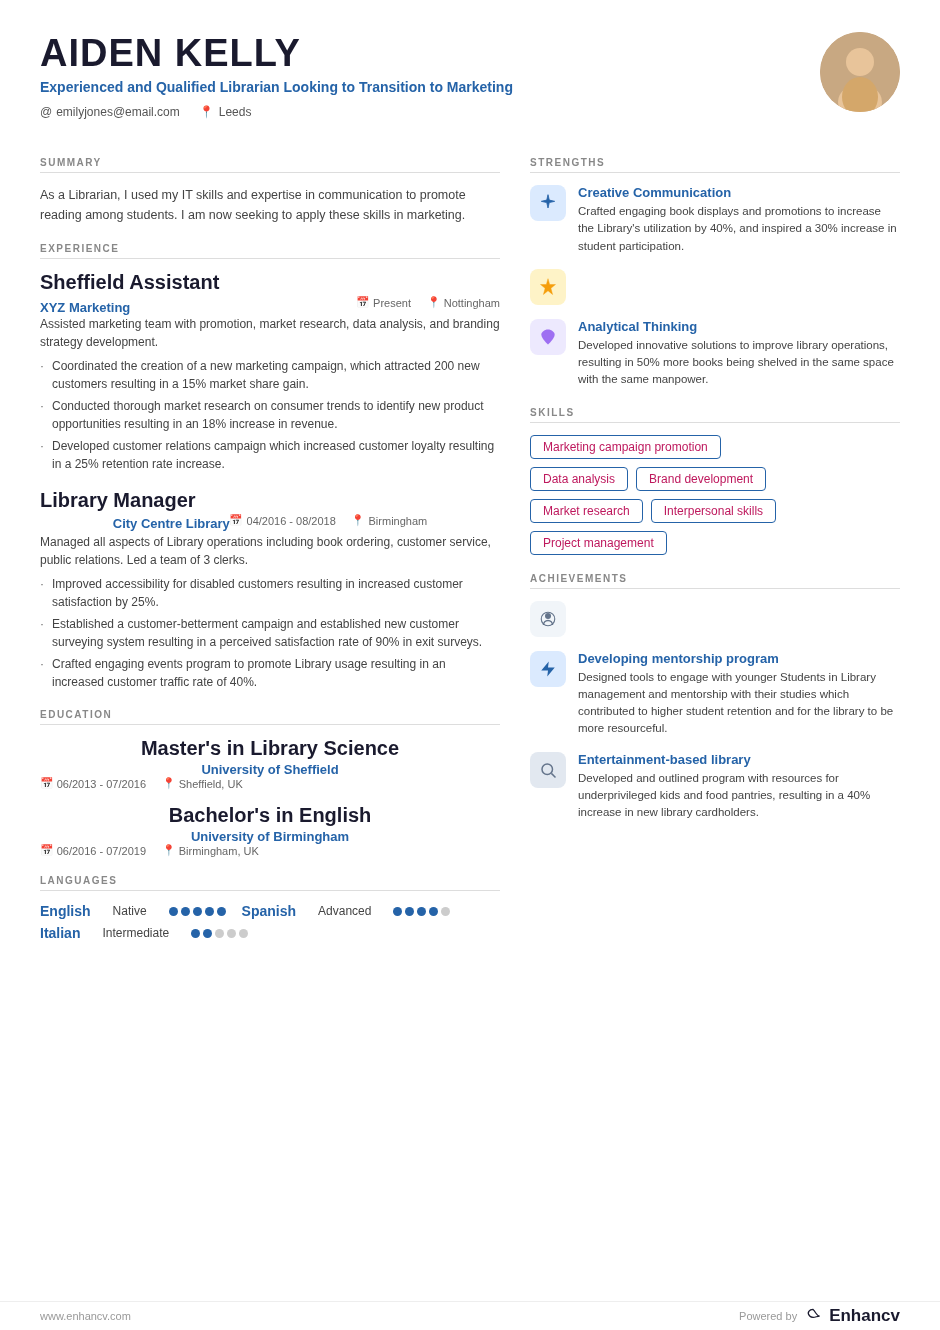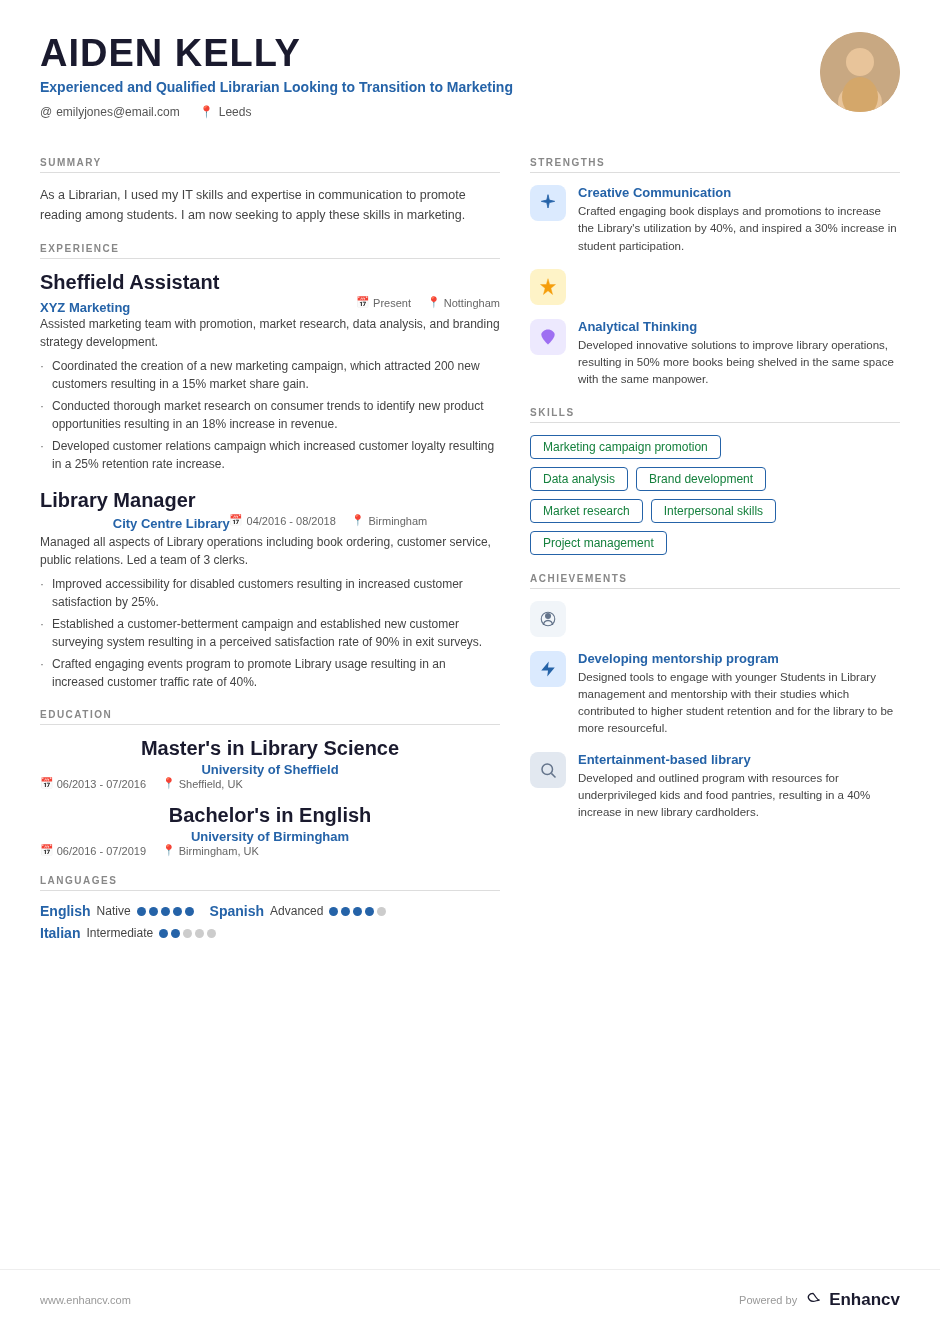--- a/index.html
+++ b/index.html
@@ -165,21 +165,21 @@
     .lang-row {
       display: flex;
       align-items: center;
       flex-wrap: wrap;
       gap: 16px;
       margin-bottom: 6px;
     }
     .lang-entry {
       display: flex;
       align-items: center;
-      gap: 6px;
+      gap: 22px;
     }
     .lang-name { font-size: 14px; font-weight: 700; color: #2563a8; }
     .lang-level { font-size: 12px; color: #444; }
     .lang-dots { display: flex; gap: 3px; }
     .dot {
       width: 9px;
       height: 9px;
       border-radius: 50%;
       background: #2563a8;
     }
@@ -219,21 +219,21 @@
 
     
     .skills-grid {
       display: flex;
       flex-wrap: wrap;
       gap: 8px;
       margin-bottom: 8px;
     }
     .skill-tag {
       border: 1.5px solid #2563a8;
-      color: #15803d;
+      color: #be185d;
       font-size: 12px;
       padding: 4px 12px;
       border-radius: 4px;
       font-weight: 500;
     }
 
     
     .achievement-item {
       display: flex;
       gap: 12px;
@@ -260,21 +260,21 @@
       margin-bottom: 3px;
     }
     .achievement-desc {
       font-size: 11.5px;
       color: #444;
       line-height: 1.5;
     }
 
     
     .footer {
-      padding: 20px 40px;
+      padding: 4px 40px;
       display: flex;
       justify-content: space-between;
       align-items: center;
       border-top: 1px solid #eee;
       margin-top: auto;
     }
     .footer-left { font-size: 11px; color: #999; }
     .footer-right { display: flex; align-items: center; gap: 6px; font-size: 11px; color: #999; }
     .enhancv-logo { font-size: 17px; font-weight: 700; color: #1a1a2e; }
   </style>

